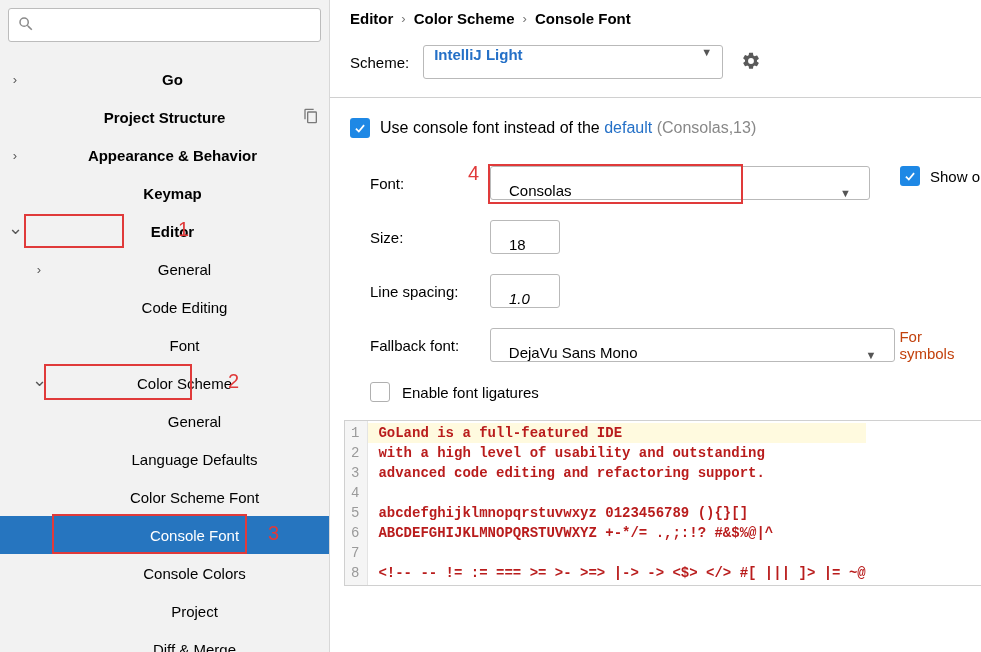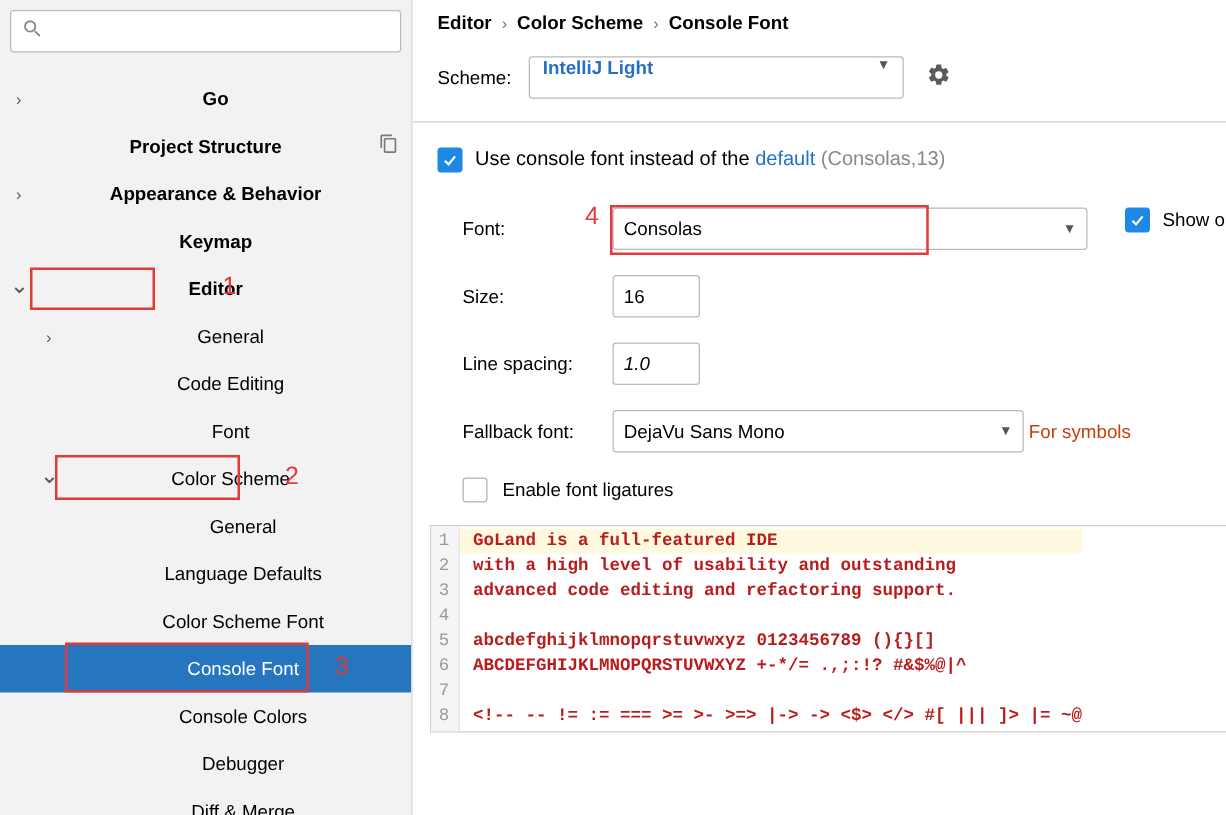--- a/index.html
+++ b/index.html
@@ -113,22 +113,22 @@
   .checkbox svg { width:14px; height:14px; stroke:#fff; stroke-width:3; fill:none; }
   .chk-text { font-size:16px; }
   .chk-text .linklike { color:#2470c7; }
   .chk-text .muted { color:#888; }
 
   .form-block { padding-left: 20px; }
   .form-row { display:flex; align-items:center; margin-bottom:20px; }
   .form-label { width:120px; font-size:15px; }
   .text-input, .select-input {
     height:34px; border:1px solid #b9b9b9; border-radius:3px;
-    background:#fff; padding:0 8px; font-size:15px;
-    display:flex; align-items:center; justify-content:space-between;
+    background:#fff; padding:0 18px; font-size:15px;
+    display:flex; align-items:flex-end; justify-content:space-between;
   }
   .select-input .dd { color:#555; font-size:11px; margin-left:auto; }
   .fallback-hint { margin-left:4px; color:#c2410c; font-size:15px; }
 
   .right-partial { display:flex; align-items:center; gap:10px; position:absolute; }
 
   .ligatures-row { display:flex; align-items:center; gap:12px; margin:8px 0 18px 20px; }
 
   .preview {
     margin: 0 0 0 -6px;
@@ -226,21 +226,21 @@
         <span class="label">Console Font</span>
         <div class="anno-box" style="left: 52px; top: -2px; width: 195px; height: 40px;"></div>
         <span class="anno-num" style="left: 268px; top: 6px; color: rgb(224, 58, 58);">3</span>
       </div>
       <div class="tree-row indent-2">
         <span class="arrow none">›</span>
         <span class="label">Console Colors</span>
       </div>
       <div class="tree-row indent-2">
         <span class="arrow none">›</span>
-        <span class="label">Debugger</span>
+        <span class="label">Project</span>
       </div>
       <div class="tree-row indent-2">
         <span class="arrow none">›</span>
         <span class="label">Diff &amp; Merge</span>
       </div>
     </div>
 </div>
 
 <div class="main">
 
@@ -295,34 +295,34 @@
                 <polyline points="5 13 10 18 19 7"></polyline>
               </svg>
           </div>
           <span>Show o</span>
         </div>
       </div>
 
       <div class="form-row">
         <span class="form-label">Size:</span>
         <div class="text-input" style="width:70px;">
-          <span>16</span>
+          <span>18</span>
         </div>
       </div>
 
       <div class="form-row">
         <span class="form-label">Line spacing:</span>
         <div class="text-input" style="width:70px;font-style:italic;">
           <span>1.0</span>
         </div>
       </div>
 
       <div class="form-row" style="margin-top:10px;">
         <span class="form-label">Fallback font:</span>
-        <div class="select-input" style="width:329px;">
+        <div class="select-input" style="width:406px;">
           <span>DejaVu Sans Mono</span>
           <span class="dd">▼</span>
         </div>
         <span class="fallback-hint">For symbols</span>
       </div>
     </div>
 
     <div class="ligatures-row">
       <div class="checkbox unchecked"></div>
       <span>Enable font ligatures</span>

